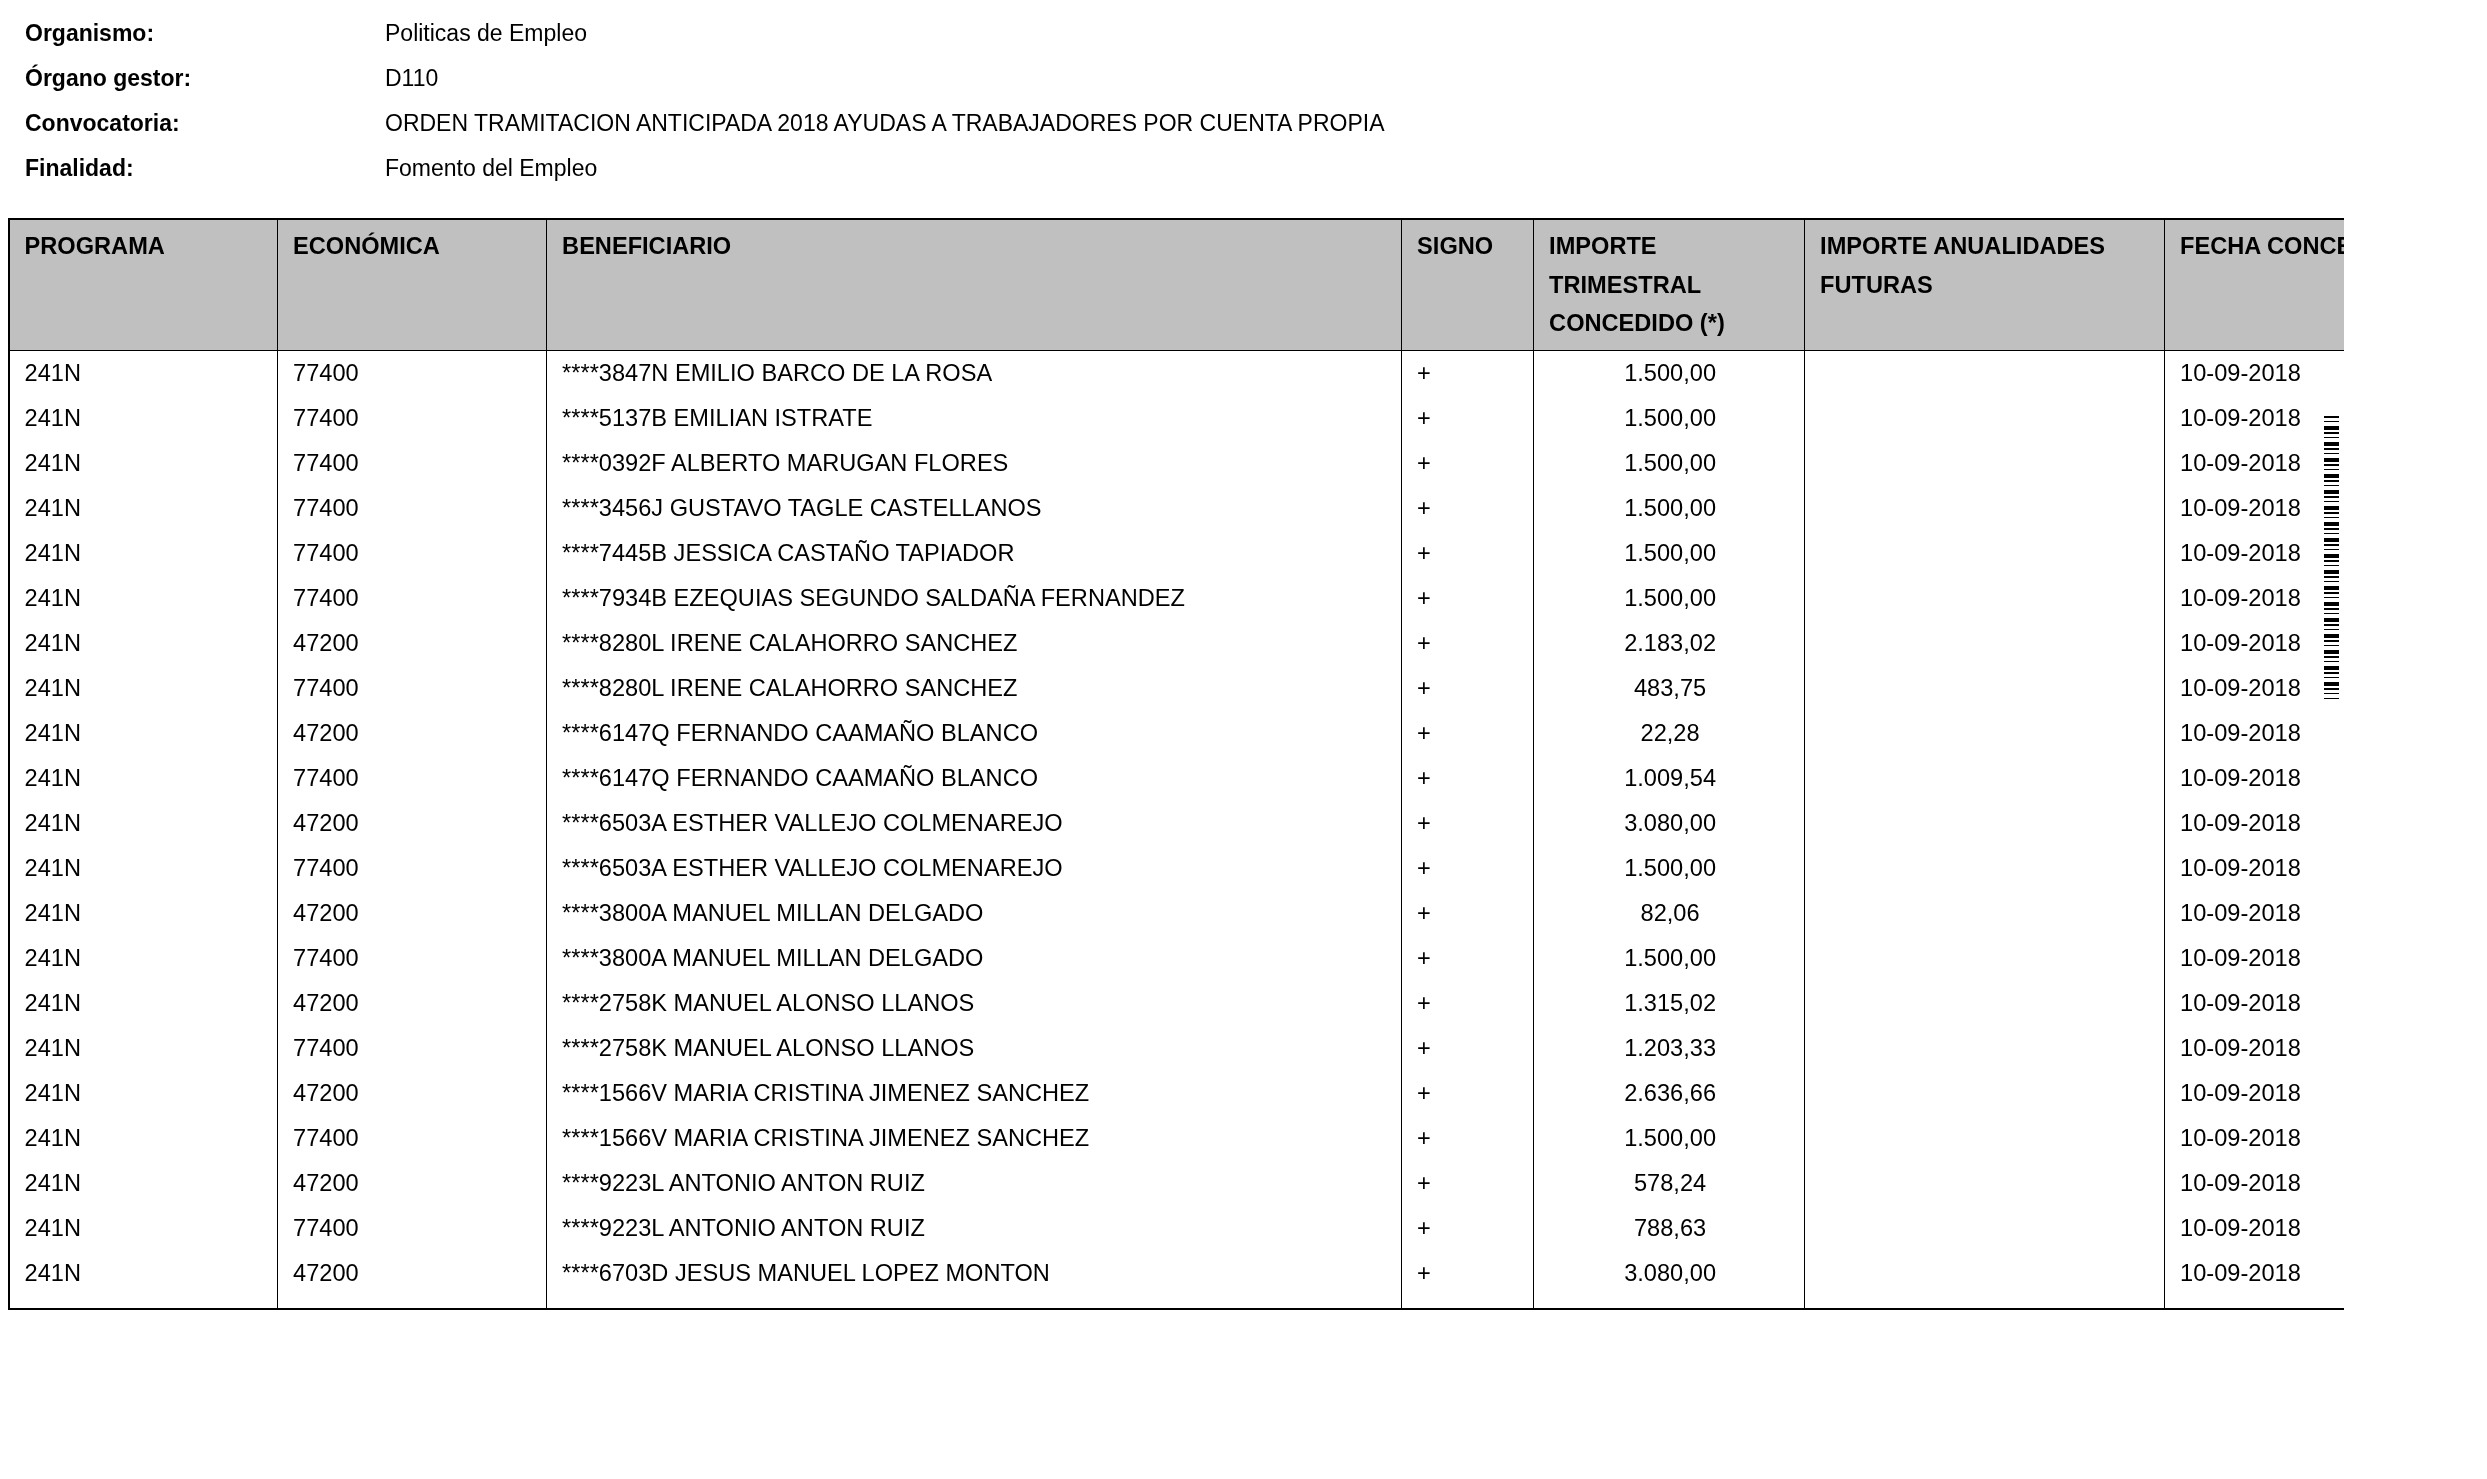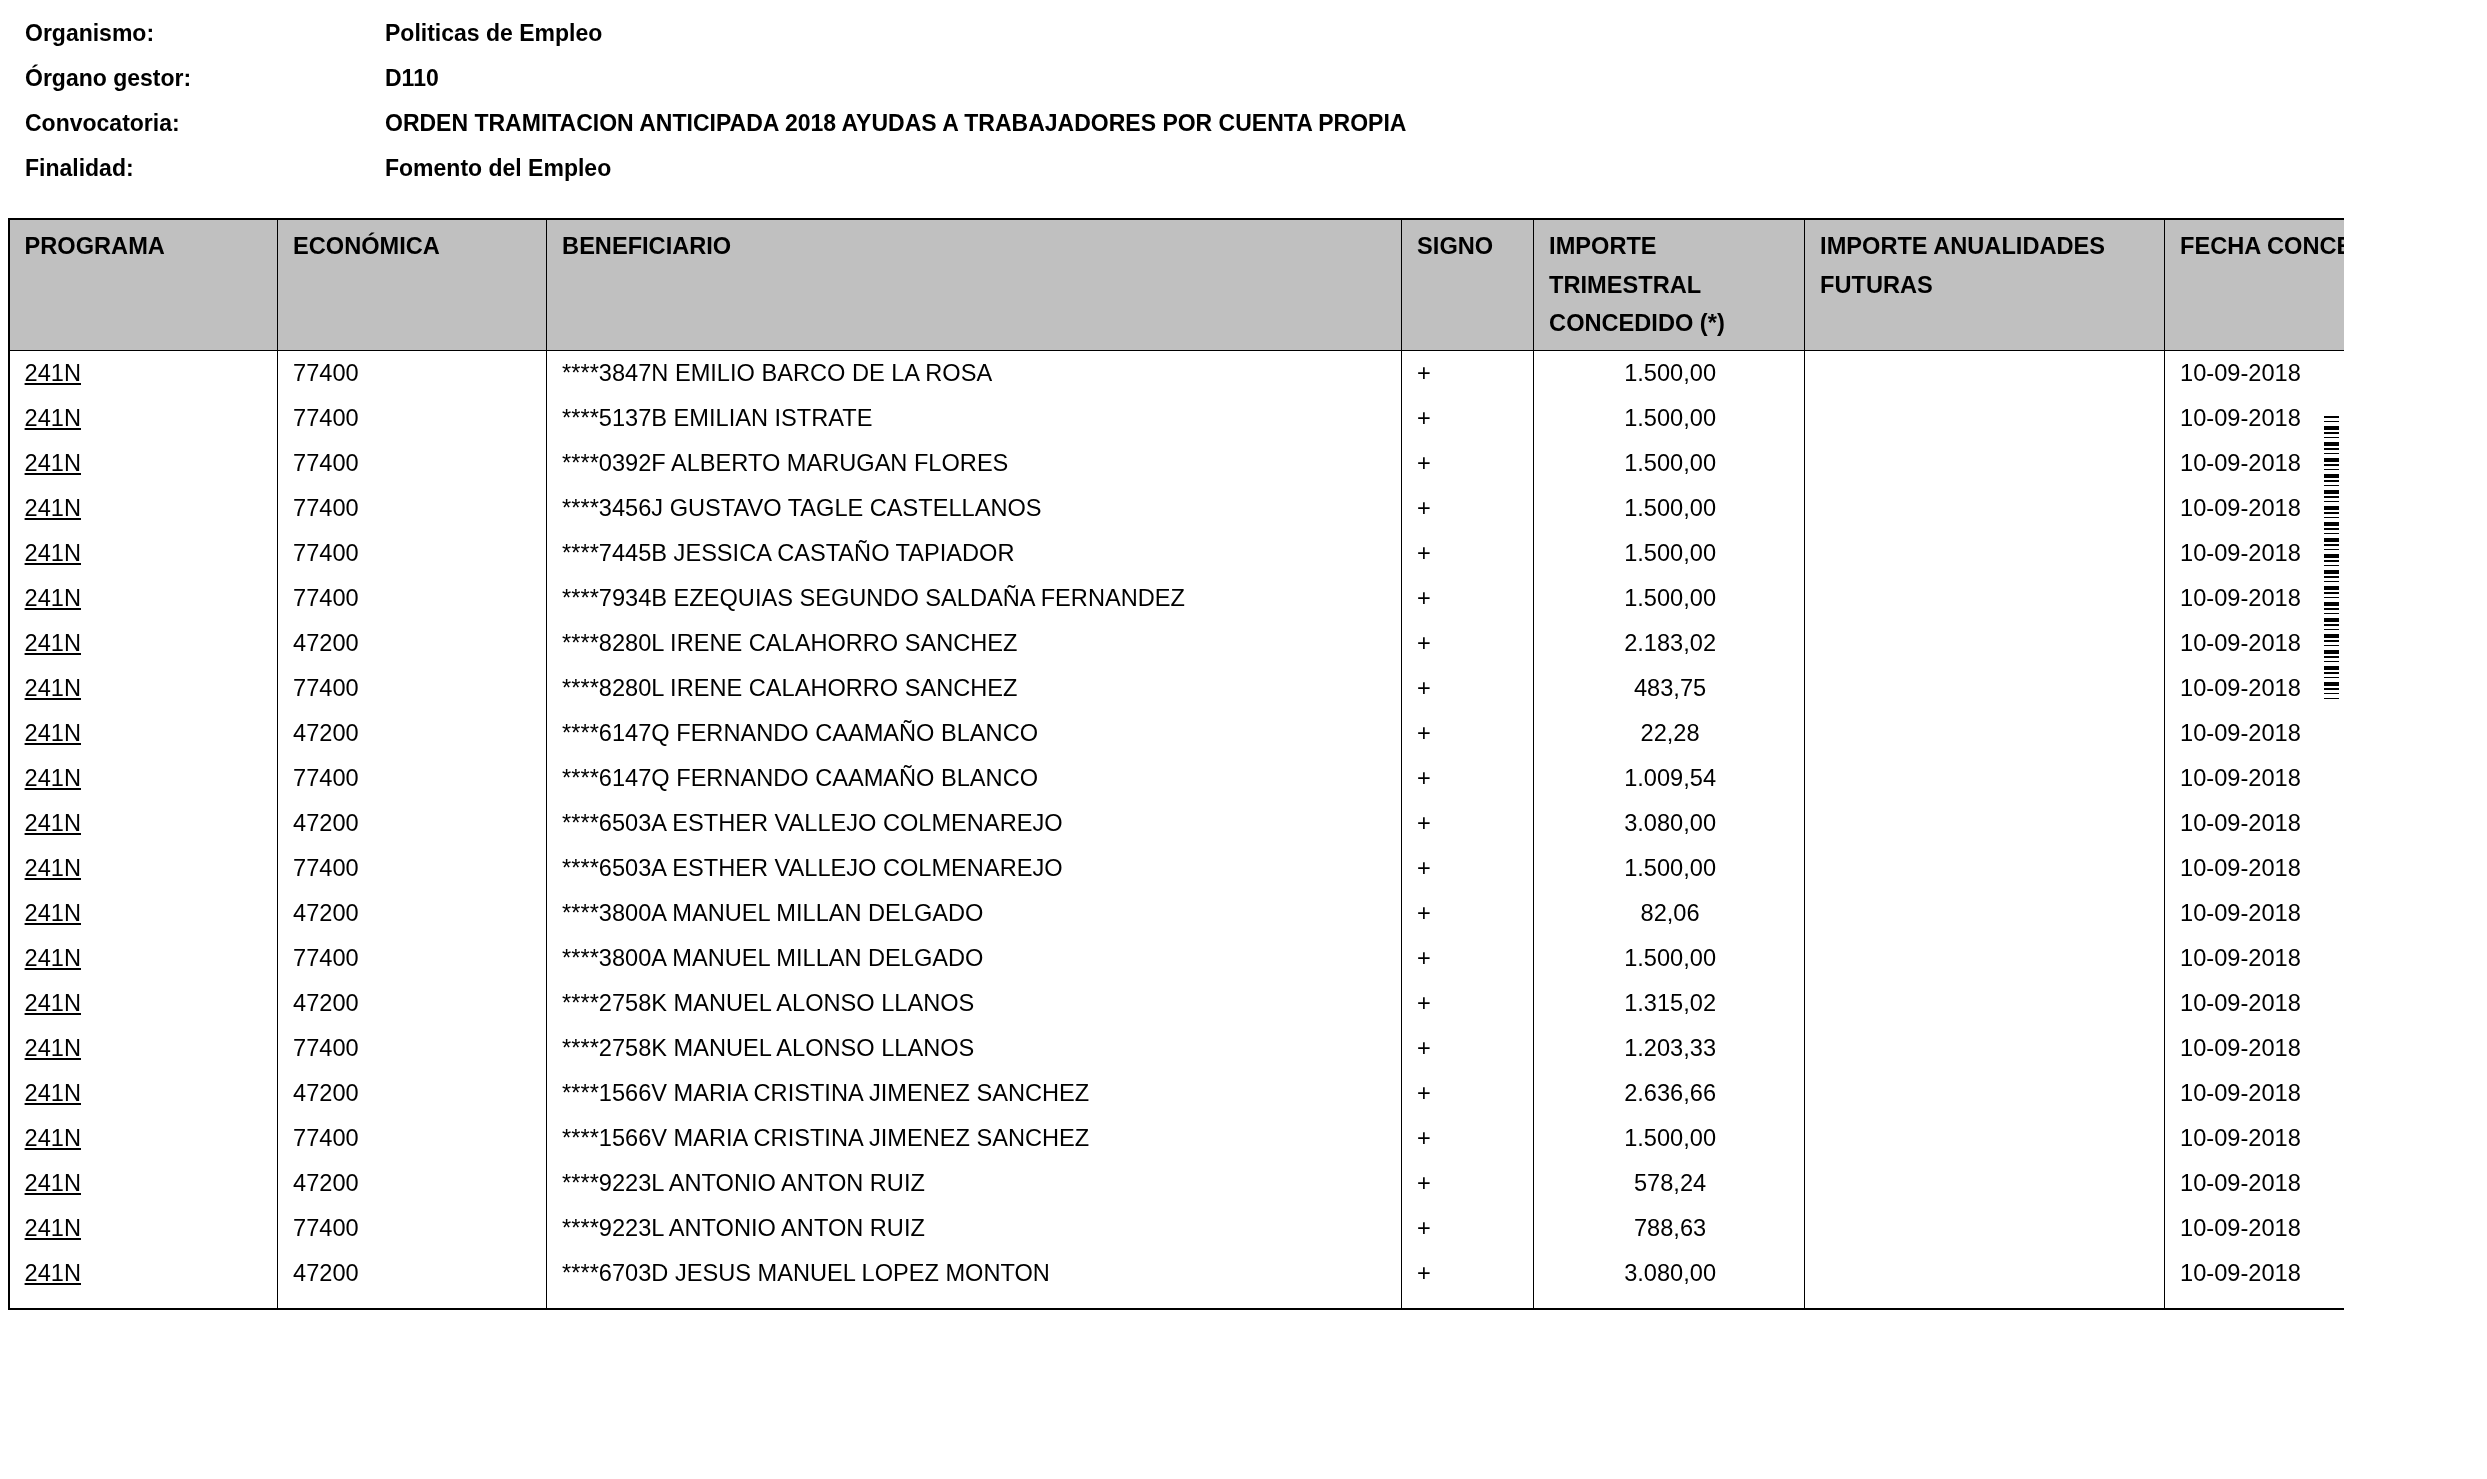--- a/index.html
+++ b/index.html
@@ -25,21 +25,21 @@
     display: flex;
     line-height: 45px;
     font-size: 23px;
   }
   .meta-label {
     width: 360px;
     flex: 0 0 360px;
     font-weight: bold;
   }
   .meta-value {
-    font-weight: bold;
+    font-weight: normal;
     white-space: nowrap;
   }
 
   
   table.grants {
     margin: 27px 0 0 7.6px;
     width: 2472px;
     border-collapse: collapse;
     table-layout: fixed;
     border: 2.3px solid #000000;
@@ -66,21 +66,21 @@
   thead th:first-child { border-left: none; padding-left: 15px; }
 
   tbody td {
     height: 45px;
     padding: 0 15px;
     vertical-align: middle;
     border-left: 1.5px solid #000000;
     white-space: nowrap;
     overflow: hidden;
   }
-  tbody td:first-child { border-left: none; text-decoration: underline; }
+  tbody td:first-child { border-left: none; }
   tbody td.col-4 { text-align: center; padding-right: 13px; }
   tbody tr.spacer-row td { height: 12px; }
 
   
   .footnote {
     position: absolute;
     left: 25px;
     top: 1429px;
     font-size: 23px;
     white-space: nowrap;

